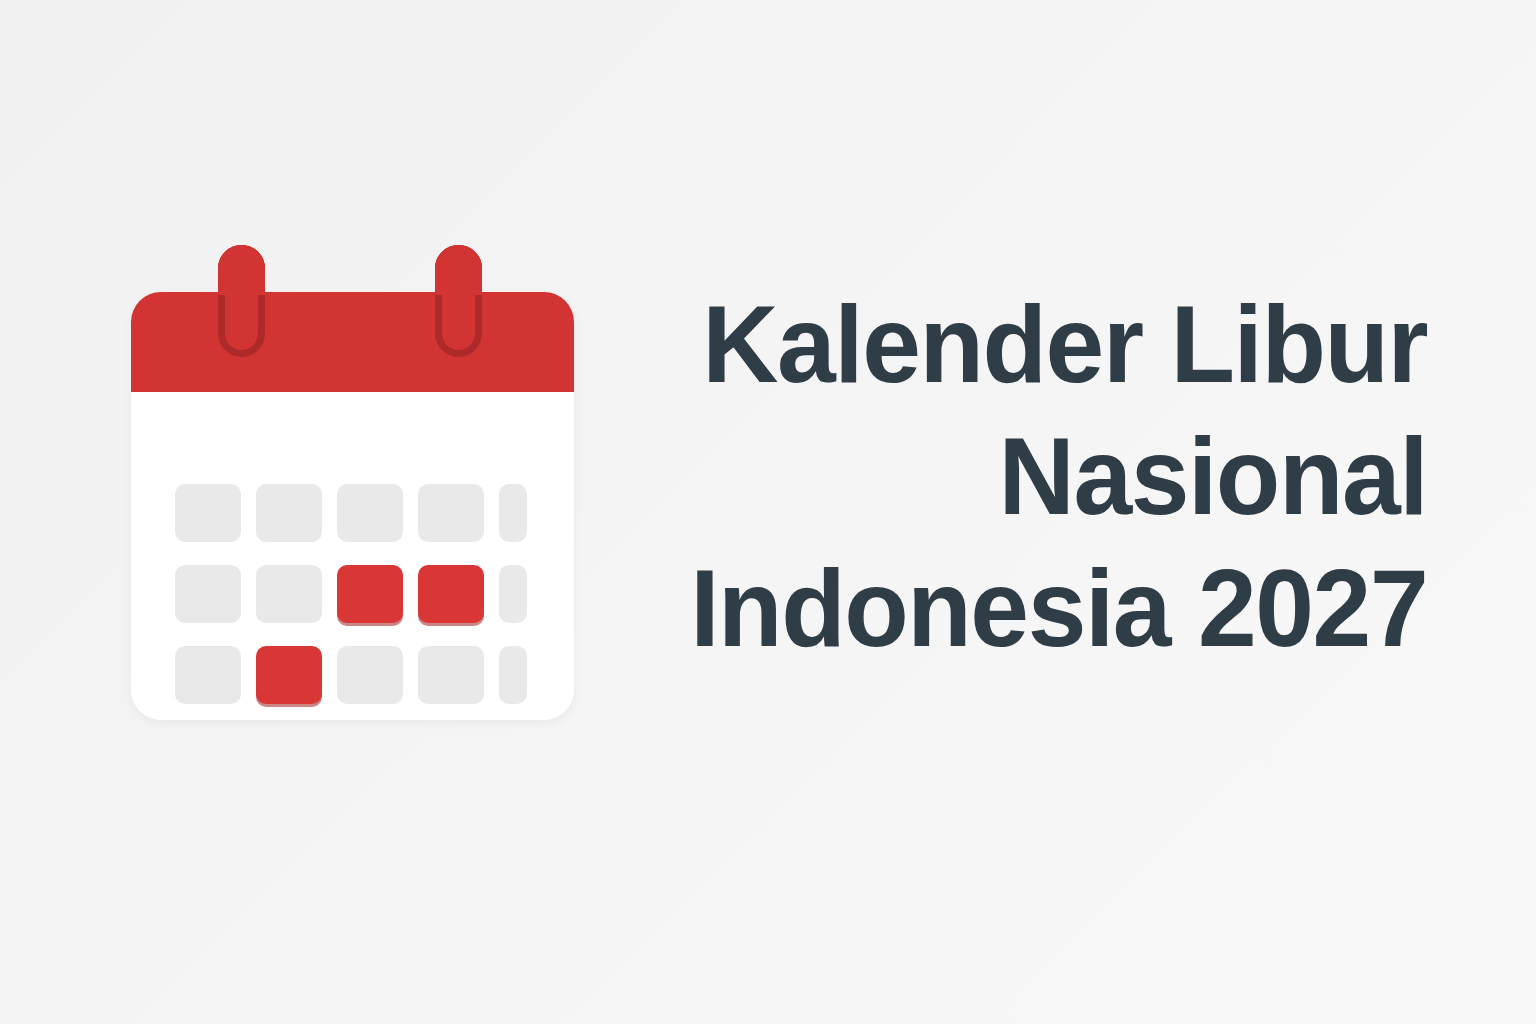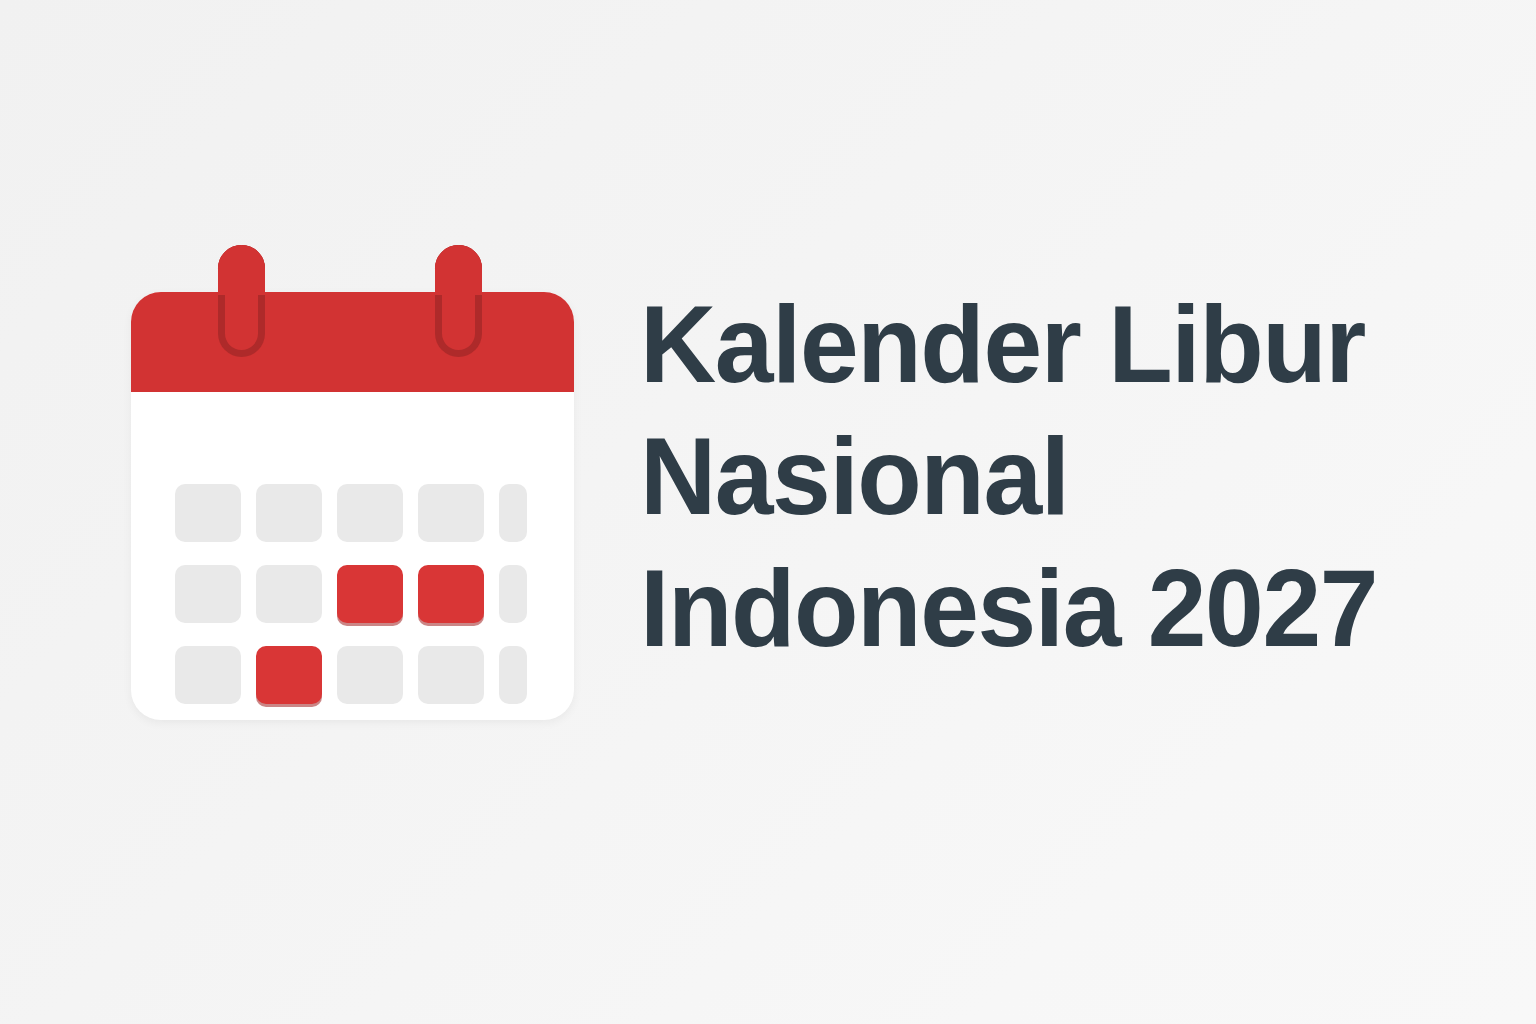--- a/index.html
+++ b/index.html
@@ -12,20 +12,21 @@
     overflow: hidden;
     font-family: "Liberation Sans", sans-serif;
   }
 
   #stage {
     position: relative;
     width: 1536px;
     height: 1024px;
     background:
       linear-gradient(135deg, #f1f1f1 0%, #f4f4f4 42%, #f7f7f7 78%, #f8f8f8 100%);
+    text-align: right;
   }
 
   
   #calendar-icon {
     position: absolute;
     left: 131px;
     top: 243px;
     width: 443px;
     height: 477px;
   }

